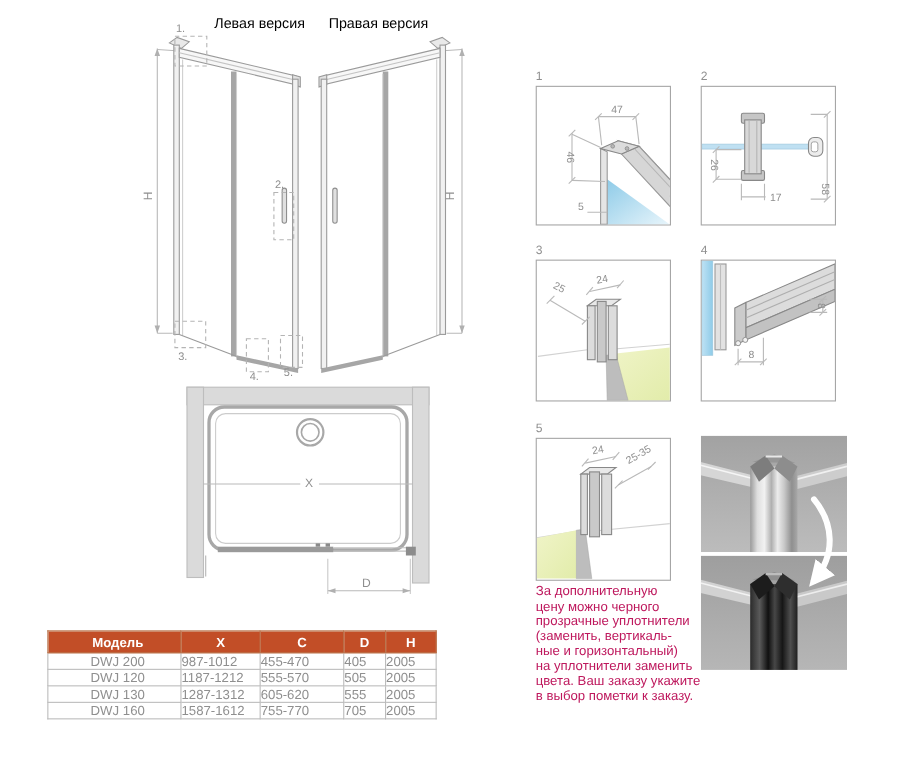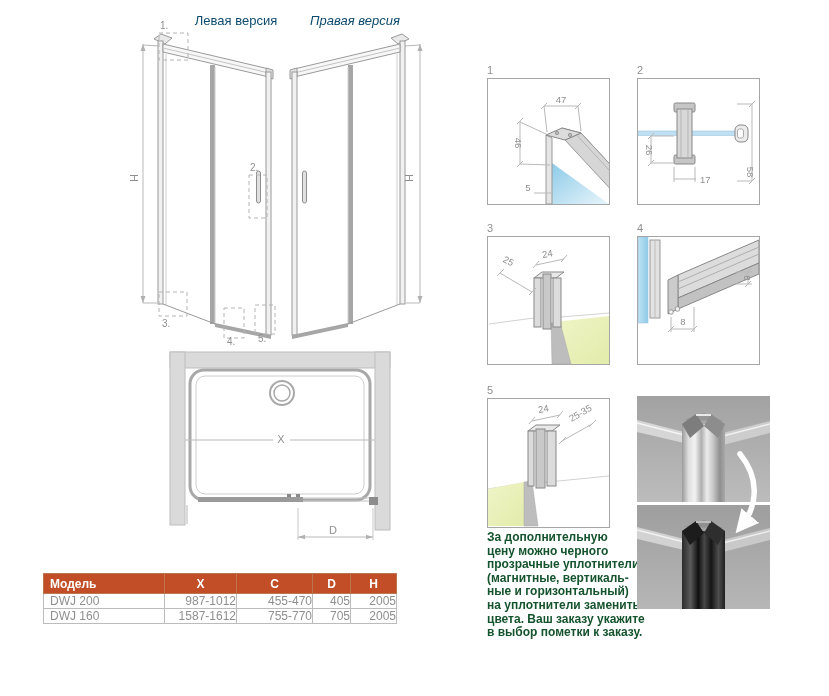--- a/index.html
+++ b/index.html
@@ -1,41 +1,41 @@
 <!DOCTYPE html>
 <html style="--accent: #c24e27; --line: #9a9a9a; --dim: #b9b9b9; --glass: #9fd3ee; --floor: #e9efb8; --text: #8f8f8f;"><head>
 <meta charset="utf-8">
 <style>
   html,body{margin:0;padding:0;background:#fff;}
   .page{position:relative;width:829px;height:696px;background:#fff;overflow:hidden;
         font-family:"Liberation Sans","DejaVu Sans",sans-serif;color:#8f8f8f;}
   .abs{position:absolute;}
-  .ver-label{position:absolute;top:13px;width:120px;text-align:center;font-size:13px;color:#0c4a6e;}
+  .ver-label{position:absolute;top:13px;width:120px;text-align:center;font-size:13px;color:#000000;}
   svg text{font-family:"Liberation Sans","DejaVu Sans",sans-serif;fill:#8f8f8f;}
   .detail{position:absolute;}
   .dnum{font-size:11px;color:#8f8f8f;height:14px;line-height:14px;margin-bottom:1px;}
   .dbox{border:1px solid #a6a6a6;display:block;background:#fff;}
-  .note{position:absolute;left:487px;top:531px;width:160px;font-size:12px;line-height:13.6px;color:#14532d;font-weight:bold;}
+  .note{position:absolute;left:487px;top:531px;width:160px;font-size:12px;line-height:13.6px;color:#be185d;}
   .photo{position:absolute;left:637px;width:133px;overflow:hidden;}
   .arrow-overlay{position:absolute;left:713px;top:448px;z-index:5;}
   table.sizes{position:absolute;left:43px;top:573px;border-collapse:collapse;table-layout:fixed;
               font-size:12px;}
   table.sizes th{background:var(--accent,#c24e27);color:#fff;font-weight:bold;height:19px;
                  border:1px solid #b9764f;padding:0;}
-  table.sizes td{border:1px solid #bcbcbc;color:#8f8f8f;height:14px;padding:0;text-align:right;background:#fff;}
-  table.sizes th.c0, table.sizes td.c0{text-align:left;padding-left:6px;}
+  table.sizes td{border:1px solid #bcbcbc;color:#8f8f8f;height:14px;padding:0;text-align:left;background:#fff;}
+  table.sizes th.c0, table.sizes td.c0{text-align:center;padding-left:6px;}
   .w0{width:114px}.w1{width:71px}.w2{width:75px}.w3{width:37px}.w4{width:45px}
 </style>
 </head>
 <body>
 
 <div class="page">
 
   <div class="ver-label" style="left:176px;">Левая версия</div>
-  <div class="ver-label" style="left:295px;font-style:italic;">Правая версия</div>
+  <div class="ver-label" style="left:284px;">Правая версия</div>
 
   <svg class="abs" style="left:130px;top:8px;" width="303" height="340" viewBox="0 0 303 340">
     <g stroke="#9a9a9a" stroke-width="1" fill="none">
 
       <line x1="13" y1="36" x2="13" y2="295" stroke="#b9b9b9"></line>
       <line x1="13" y1="37" x2="44" y2="39" stroke="#b9b9b9"></line>
       <line x1="13" y1="295" x2="27" y2="295" stroke="#b9b9b9"></line>
       <polygon points="13,36 10.5,43 15.5,43" fill="#b0b0b0" stroke="none"></polygon>
       <polygon points="13,295 10.5,288 15.5,288" fill="#b0b0b0" stroke="none"></polygon>
 
@@ -302,21 +302,21 @@
       </g>
       <text x="56" y="13" font-size="9.5" text-anchor="middle" transform="rotate(-10 56 13)">24</text>
       <text x="94" y="17" font-size="9.5" text-anchor="middle" transform="rotate(-30 94 17)">25-35</text>
     </svg>
   </div>
 
   <div class="note">
     <div>За дополнительную</div>
     <div>цену можно черного</div>
     <div>прозрачные уплотнители</div>
-    <div>(магнитные, вертикаль-</div>
+    <div>(заменить, вертикаль-</div>
     <div>ные и горизонтальный)</div>
     <div>на уплотнители заменить</div>
     <div>цвета. Ваш заказу укажите</div>
     <div>в выбор пометки к заказу.</div>
   </div>
 
   <div class="photo" style="top:396px;height:106px;">
     <svg width="133" height="106" viewBox="0 0 133 106">
       <defs>
         <linearGradient id="pb1" x1="0" y1="0" x2="0" y2="1">
@@ -397,20 +397,34 @@
     </thead>
     <tbody>
       <tr>
         <td class="c0">DWJ 200</td>
         <td>987-1012</td>
         <td>455-470</td>
         <td>405</td>
         <td>2005</td>
       </tr>
       <tr>
+        <td class="c0">DWJ 120</td>
+        <td>1187-1212</td>
+        <td>555-570</td>
+        <td>505</td>
+        <td>2005</td>
+      </tr>
+      <tr>
+        <td class="c0">DWJ 130</td>
+        <td>1287-1312</td>
+        <td>605-620</td>
+        <td>555</td>
+        <td>2005</td>
+      </tr>
+      <tr>
         <td class="c0">DWJ 160</td>
         <td>1587-1612</td>
         <td>755-770</td>
         <td>705</td>
         <td>2005</td>
       </tr>
     </tbody>
   </table>
 
 </div>

